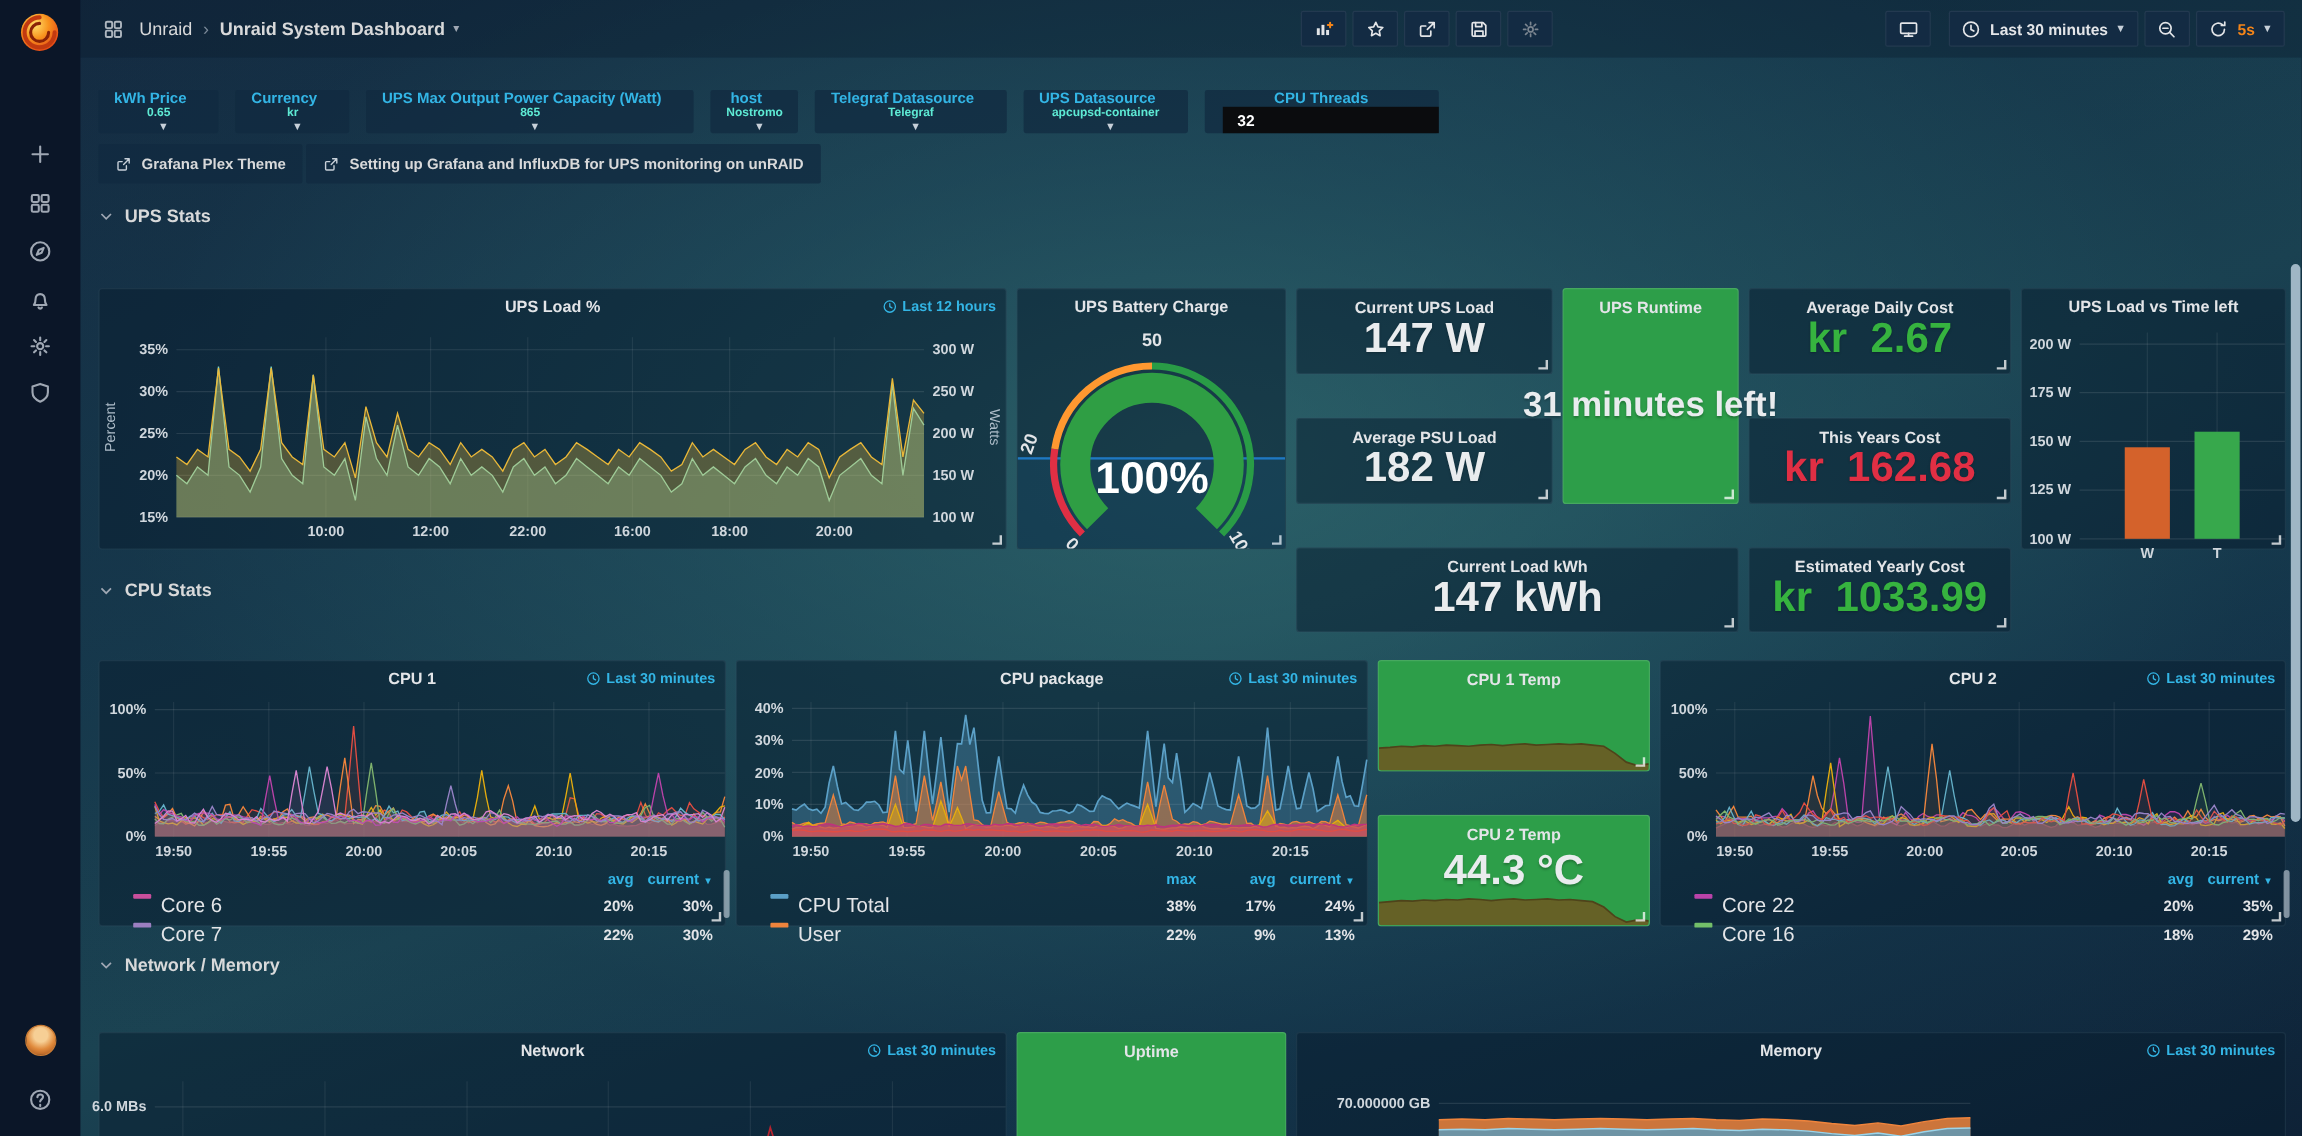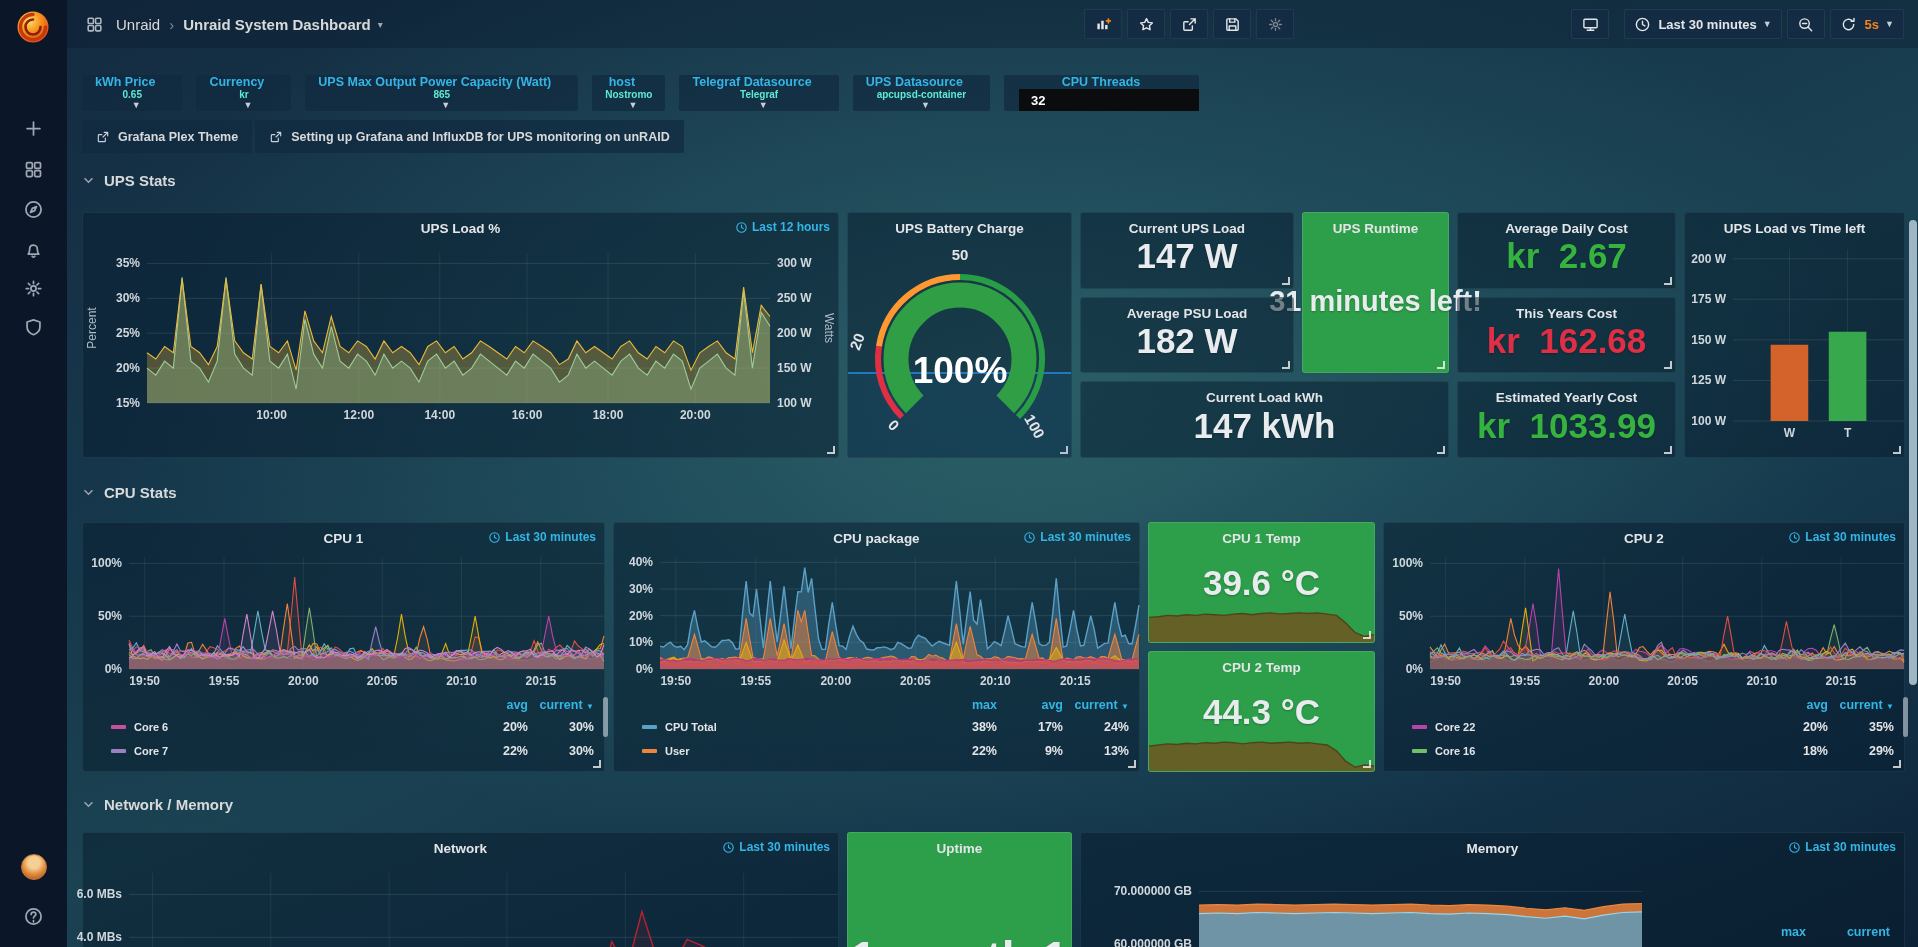--- a/index.html
+++ b/index.html
@@ -61,21 +61,21 @@
     font-size:12.5px; font-weight:bold; cursor:pointer; white-space:nowrap; }
   .dash-link svg { width:14px; height:14px; margin-right:8px; color:#c7d0d9; }
 
   .section-head { position:absolute; display:flex; align-items:center; gap:9px;
     font-size:15px; font-weight:bold; color:#d8d9da; cursor:pointer; z-index:5; }
   .section-head svg { width:13px; height:13px; color:#9fa7b3; }
 
   
   .prow { position:absolute; left:82px; display:flex; gap:8px; z-index:4; }
   .panel { position:relative; background:rgba(8,29,46,0.52);
-    border:1px solid rgba(160,200,220,0.10); border-radius:3px; overflow:visible; }
+    border:1px solid rgba(160,200,220,0.10); border-radius:3px; overflow:visible;margin-top:28px; }
   .panel::after { content:""; position:absolute; right:3px; bottom:3px; width:6px; height:6px;
     border-right:2px solid rgba(255,255,255,0.75); border-bottom:2px solid rgba(255,255,255,0.75); }
   .panel.green { background:#2d9e49; border-color:rgba(255,255,255,0.12); }
   .clip { overflow:hidden; }
 
   .g-head { position:relative; height:28px; text-align:center; padding-top:6px; }
   .g-title, .s-title { font-size:13.5px; font-weight:bold; color:#e3e5e8; cursor:pointer; display:inline-block; }
   .time-info { position:absolute; right:8px; top:7px; display:flex; align-items:center; gap:4px;
     color:#33b5e5; font-size:12px; font-weight:bold; cursor:pointer; }
   .time-info svg { width:13px; height:13px; }
@@ -90,21 +90,21 @@
     font-size:12px; font-weight:bold; color:#d0d7dd; white-space:nowrap; }
   .yticks.rside span { right:auto; left:7px; }
   .plot { position:relative; flex:1; }
   .plot svg.main { position:absolute; inset:0; width:100%; height:100%; overflow:visible; }
   .xticks span { position:absolute; top:calc(100% + 5px); transform:translateX(-50%);
     font-size:12px; font-weight:bold; color:#d0d7dd; }
 
   .legend { margin-top:26px; padding:0 10px 0 28px; position:relative; }
   .legend-head, .legend-row { display:flex; align-items:center; height:24px; }
   .legend-head { height:20px; }
-  .lg-name { flex:1; display:flex; align-items:center; gap:8px; font-size:11px; color:#e3e5e8; cursor:pointer;font-weight:bold; }
+  .lg-name { flex:1; display:flex; gap:8px; font-size:17px; color:#e3e5e8; cursor:pointer; }
   .dash { width:15px; height:4px; border-radius:1px; }
   .lg-col { width:66px; text-align:right; font-size:12.5px; font-weight:bold; color:#e3e5e8; }
   .legend-head .lg-col { color:#33b5e5; cursor:pointer; }
   .lg-scroll { position:absolute; right:-4px; top:2px; width:5px; height:40px;
     background:rgba(220,230,238,0.55); border-radius:3px; }
 
   .legend-inline { margin-top:26px; padding:0 12px; display:flex; justify-content:space-between; }
   .li-item { display:flex; align-items:center; gap:7px; font-size:12.5px; color:#e3e5e8; }
   .li-item b { font-weight:bold; }
 
@@ -385,21 +385,21 @@
             <path d="M0.00 66.51 L1.41 70.70 L2.82 62.33 L4.23 66.51 L5.63 17.21 L7.04 62.33 L8.45 66.51 L9.86 74.42 L11.27 62.33 L12.68 17.21 L14.08 58.60 L15.49 66.51 L16.90 70.70 L18.31 20.93 L19.72 62.33 L21.13 66.51 L22.54 58.60 L23.94 78.14 L25.35 38.60 L26.76 58.60 L28.17 66.51 L29.58 42.33 L30.99 62.33 L32.39 66.51 L33.80 58.60 L35.21 62.33 L36.62 70.70 L38.03 58.60 L39.44 66.51 L40.85 62.33 L42.25 66.51 L43.66 74.42 L45.07 62.33 L46.48 58.60 L47.89 66.51 L49.30 62.33 L50.70 70.70 L52.11 66.51 L53.52 58.60 L54.93 62.33 L56.34 66.51 L57.75 70.70 L59.15 62.33 L60.56 66.51 L61.97 58.60 L63.38 62.33 L64.79 66.51 L66.20 74.42 L67.61 70.70 L69.01 58.60 L70.42 66.51 L71.83 62.33 L73.24 66.51 L74.65 70.70 L76.06 62.33 L77.46 58.60 L78.87 66.51 L80.28 70.70 L81.69 62.33 L83.10 66.51 L84.51 58.60 L85.92 62.33 L87.32 78.14 L88.73 66.51 L90.14 62.33 L91.55 58.60 L92.96 66.51 L94.37 70.70 L95.77 22.79 L97.18 66.51 L98.59 34.88 L100.00 42.33 L100 100 L0 100 Z" fill="#eab839" fill-opacity="0.3" stroke="none"></path>
             <path d="M0.00 66.51 L1.41 70.70 L2.82 62.33 L4.23 66.51 L5.63 17.21 L7.04 62.33 L8.45 66.51 L9.86 74.42 L11.27 62.33 L12.68 17.21 L14.08 58.60 L15.49 66.51 L16.90 70.70 L18.31 20.93 L19.72 62.33 L21.13 66.51 L22.54 58.60 L23.94 78.14 L25.35 38.60 L26.76 58.60 L28.17 66.51 L29.58 42.33 L30.99 62.33 L32.39 66.51 L33.80 58.60 L35.21 62.33 L36.62 70.70 L38.03 58.60 L39.44 66.51 L40.85 62.33 L42.25 66.51 L43.66 74.42 L45.07 62.33 L46.48 58.60 L47.89 66.51 L49.30 62.33 L50.70 70.70 L52.11 66.51 L53.52 58.60 L54.93 62.33 L56.34 66.51 L57.75 70.70 L59.15 62.33 L60.56 66.51 L61.97 58.60 L63.38 62.33 L64.79 66.51 L66.20 74.42 L67.61 70.70 L69.01 58.60 L70.42 66.51 L71.83 62.33 L73.24 66.51 L74.65 70.70 L76.06 62.33 L77.46 58.60 L78.87 66.51 L80.28 70.70 L81.69 62.33 L83.10 66.51 L84.51 58.60 L85.92 62.33 L87.32 78.14 L88.73 66.51 L90.14 62.33 L91.55 58.60 L92.96 66.51 L94.37 70.70 L95.77 22.79 L97.18 66.51 L98.59 34.88 L100.00 42.33 " fill="none" stroke="#eab839" stroke-width="1.1" vector-effect="non-scaling-stroke"></path>
           </svg>
           <div class="xticks">
             <span class="xt" style="left: 20%; text-align: right;">10:00</span>
           </div>
           <div class="xticks">
             <span class="xt" style="left: 34%;">12:00</span>
           </div>
           <div class="xticks">
-            <span class="xt" style="left: 47%;">14:00</span>
+            <span class="xt" style="left: 47%;">22:00</span>
           </div>
           <div class="xticks">
             <span class="xt" style="left: 61%;">16:00</span>
           </div>
           <div class="xticks">
             <span class="xt" style="left: 74%;">18:00</span>
           </div>
           <div class="xticks">
             <span class="xt" style="left: 88%;">20:00</span>
           </div>
@@ -680,21 +680,20 @@
           </div>
           <div class="lg-col">22%</div>
           <div class="lg-col">9%</div>
           <div class="lg-col">13%</div>
         </div>
       </div>
     </div>
   <div id="temps-col">
     <div class="panel stat green clip">
       <div class="s-title">CPU 1 Temp</div>
-      <div class="s-value" style="padding-bottom:22px">39.6 °C</div>
       <div class="spark" id="spark-cpu1"><svg viewBox="0 0 100 100" preserveAspectRatio="none">
             <path d="M0.00 25.00 L4.17 23.08 L8.33 19.23 L12.50 21.15 L16.67 17.31 L20.83 19.23 L25.00 15.38 L29.17 17.31 L33.33 19.23 L37.50 15.38 L41.67 13.46 L45.83 17.31 L50.00 13.46 L54.17 11.54 L58.33 15.38 L62.50 13.46 L66.67 11.54 L70.83 13.46 L75.00 11.54 L79.17 15.38 L83.33 19.23 L87.50 42.31 L91.67 71.15 L95.83 82.69 L100.00 76.92 L100 100 L0 100 Z" fill="#6b5a22" fill-opacity="0.9" stroke="none"></path>
             <path d="M0.00 25.00 L4.17 23.08 L8.33 19.23 L12.50 21.15 L16.67 17.31 L20.83 19.23 L25.00 15.38 L29.17 17.31 L33.33 19.23 L37.50 15.38 L41.67 13.46 L45.83 17.31 L50.00 13.46 L54.17 11.54 L58.33 15.38 L62.50 13.46 L66.67 11.54 L70.83 13.46 L75.00 11.54 L79.17 15.38 L83.33 19.23 L87.50 42.31 L91.67 71.15 L95.83 82.69 L100.00 76.92 " fill="none" stroke="#4e431a" stroke-width="1.4" vector-effect="non-scaling-stroke"></path>
           </svg></div>
     </div>
     <div class="panel stat green clip">
       <div class="s-title">CPU 2 Temp</div>
       <div class="s-value" style="padding-bottom:22px">44.3 °C</div>
       <div class="spark" id="spark-cpu2"><svg viewBox="0 0 100 100" preserveAspectRatio="none">
             <path d="M0.00 24.56 L4.17 21.05 L8.33 17.54 L12.50 19.30 L16.67 15.79 L20.83 17.54 L25.00 14.04 L29.17 15.79 L33.33 12.28 L37.50 14.04 L41.67 17.54 L45.83 14.04 L50.00 12.28 L54.17 15.79 L58.33 14.04 L62.50 12.28 L66.67 15.79 L70.83 14.04 L75.00 17.54 L79.17 21.05 L83.33 38.60 L87.50 70.18 L91.67 87.72 L95.83 80.70 L100.00 84.21 L100 100 L0 100 Z" fill="#6b5a22" fill-opacity="0.9" stroke="none"></path>

